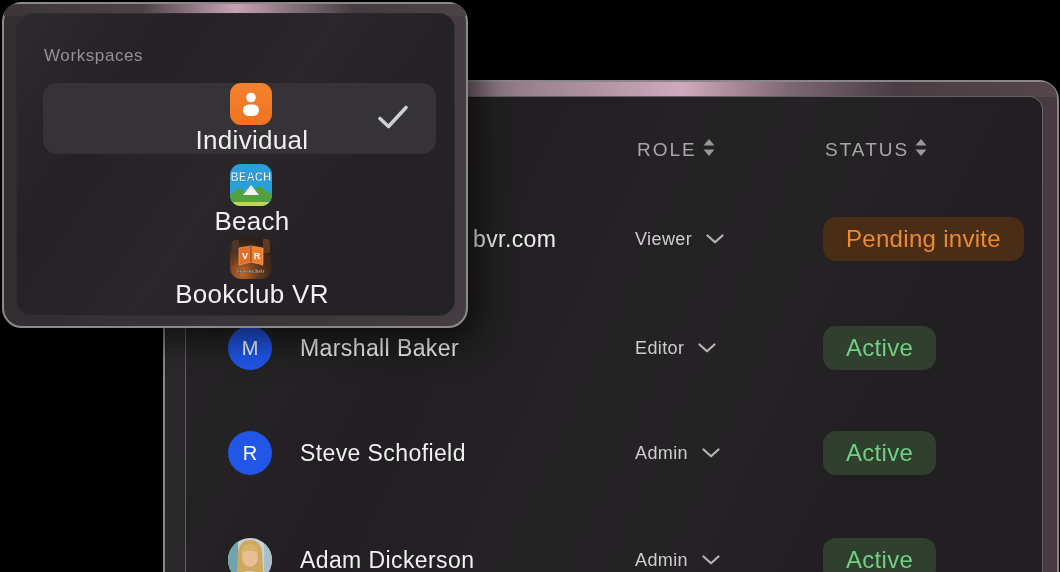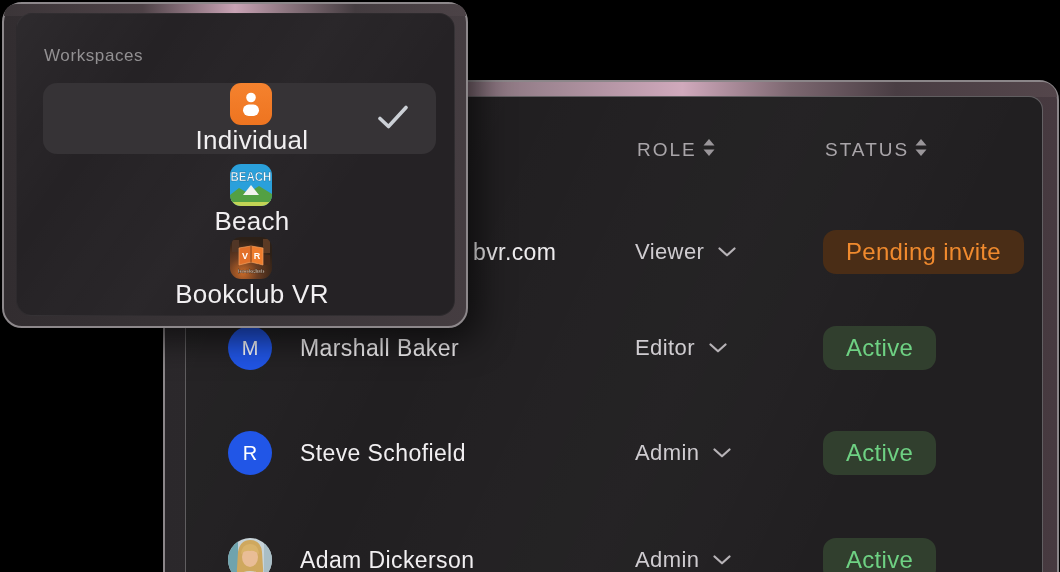--- a/index.html
+++ b/index.html
@@ -32,40 +32,40 @@
   }
   .mw-header { position:absolute; left:0; top:42px; width:100%; height:28px; }
   .mw-col-head {
     position:absolute; display:flex; gap:6px;
     color:#a9a5a9; font-size:19px; letter-spacing:2px; font-weight:500;
     height:28px;
   }
   .head-role   { left:451px; }
   .head-status { left:639px; }
   .mw-row { position:absolute; left:0; width:100%; height:44px; }
-  .row-1 { top:133px; } .row-2 { top:229px; } .row-3 { top:334px; } .row-4 { top:441px; }
+  .row-1 { top:120px; } .row-2 { top:229px; } .row-3 { top:334px; } .row-4 { top:441px; }
   .avatar {
     position:absolute; left:42px; top:0; width:44px; height:44px; border-radius:50%;
     background:#2156e7; color:#fff; font-size:20px; font-weight:500;
     display:flex; align-items:center; justify-content:center;
   }
   .avatar-photo { position:absolute; left:42px; top:0; width:44px; height:44px; border-radius:50%; overflow:hidden; }
   .member-name {
     position:absolute; left:114px; top:0; height:44px; line-height:44px;
     color:#f1eff1; font-size:23px; letter-spacing:0.4px; white-space:nowrap;
   }
   .email-fragment {
     position:absolute; left:287px; top:0; height:44px; line-height:44px;
     color:#efedef; font-size:23px; letter-spacing:0.4px; white-space:nowrap;
   }
   .role-cell {
     position:absolute; left:449px; top:0; height:44px;
     display:flex; align-items:center; gap:14px; cursor:pointer;
   }
-  .role-label { color:#cfccd0; font-size:22px; letter-spacing:0.4px; }
+  .role-label { color:#cfccd0; font-size:18px; letter-spacing:0.4px; }
   .badge {
     position:absolute; left:637px; top:0; height:44px; line-height:44px;
     border-radius:13px; padding:0 23px; font-size:24px; letter-spacing:0.3px;
     display:inline-block; white-space:nowrap;
   }
   .badge-pending { background:#4a2d16; color:#f08a2e; }
   .badge-active  { background:#313f2e; color:#6ed183; }
 
   
   .popup {

